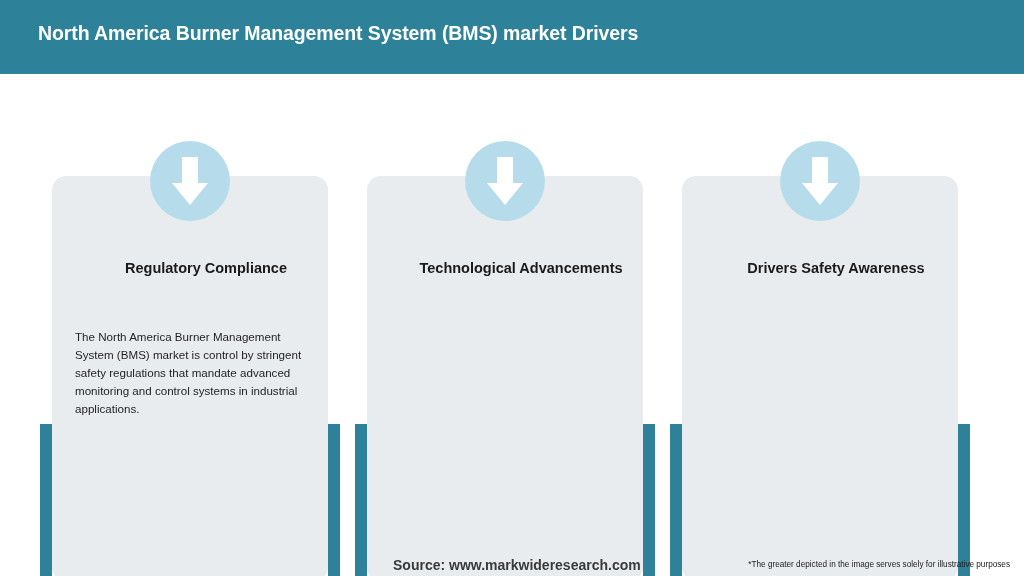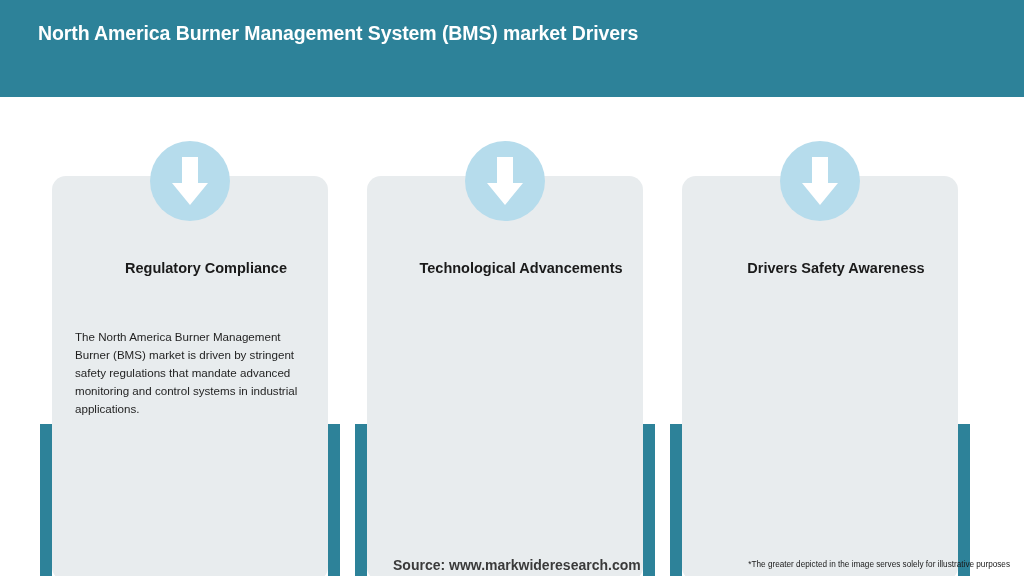--- a/index.html
+++ b/index.html
@@ -15,21 +15,21 @@
     overflow: hidden;
     position: relative;
   }
 
   
   .header {
     position: absolute;
     left: 0;
     top: 0;
     width: 1024px;
-    height: 97px;
+    height: 74px;
     background: #2d8299;
     box-sizing: border-box;
   }
   .header-title {
     position: absolute;
     left: 38px;
     top: 22px;
     font-size: 19.5px;
     font-weight: bold;
     color: #ffffff;
@@ -179,21 +179,21 @@
     <div class="frame-left"></div>
     <div class="frame-right"></div>
 
     <div class="panel"></div>
     <div class="badge">
       <svg width="80" height="80" viewBox="0 0 80 80">
         <path d="M40 64 L22 42 L32 42 L32 16 L48 16 L48 42 L58 42 Z" fill="#ffffff"></path>
       </svg>
     </div>
     <div class="card-title">Regulatory Compliance</div>
-    <div class="card-body">The North America Burner Management Burner (BMS) market is driven by stringent safety regulations that mandate advanced monitoring and control systems in industrial applications.</div>
+    <div class="card-body">The North America Burner Management System (BMS) market is control by stringent safety regulations that mandate advanced monitoring and control systems in industrial applications.</div>
   </div>
 
   <div class="card-group g2">
     <div class="frame-left"></div>
     <div class="frame-right"></div>
 
     <div class="panel"></div>
     <div class="badge">
       <svg width="80" height="80" viewBox="0 0 80 80">
         <path d="M40 64 L22 42 L32 42 L32 16 L48 16 L48 42 L58 42 Z" fill="#ffffff"></path>

